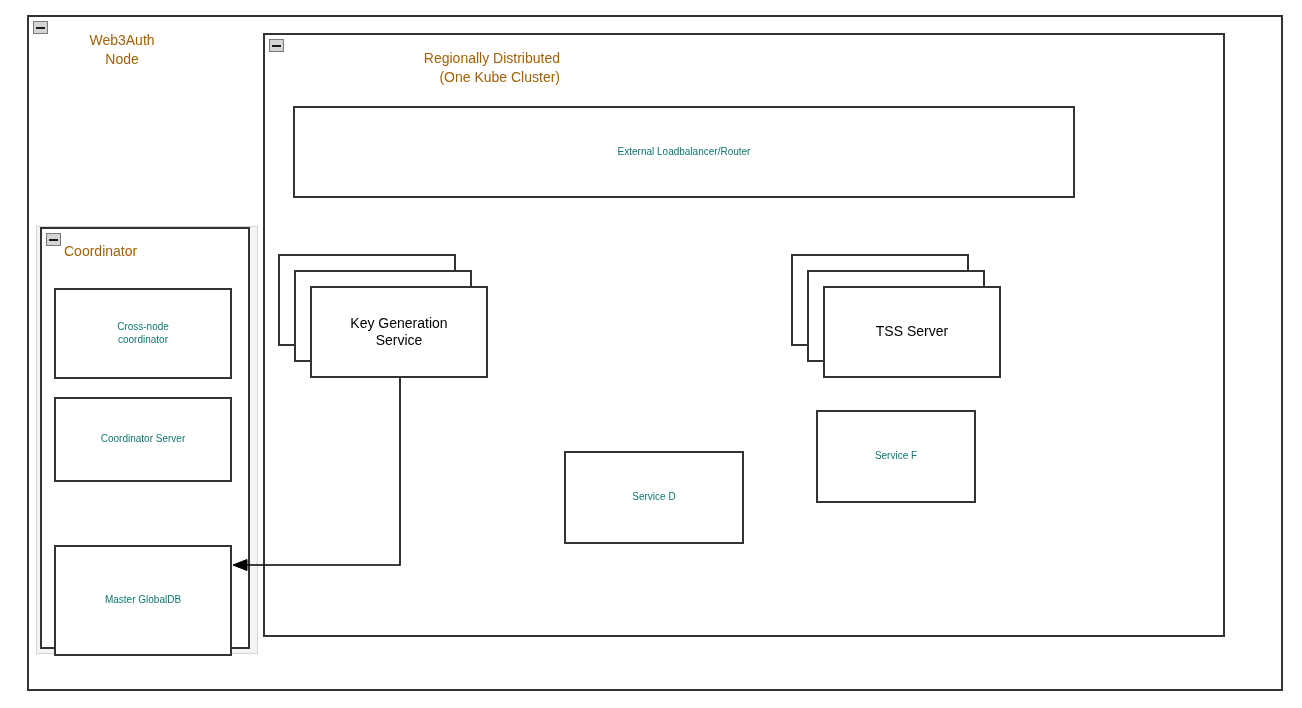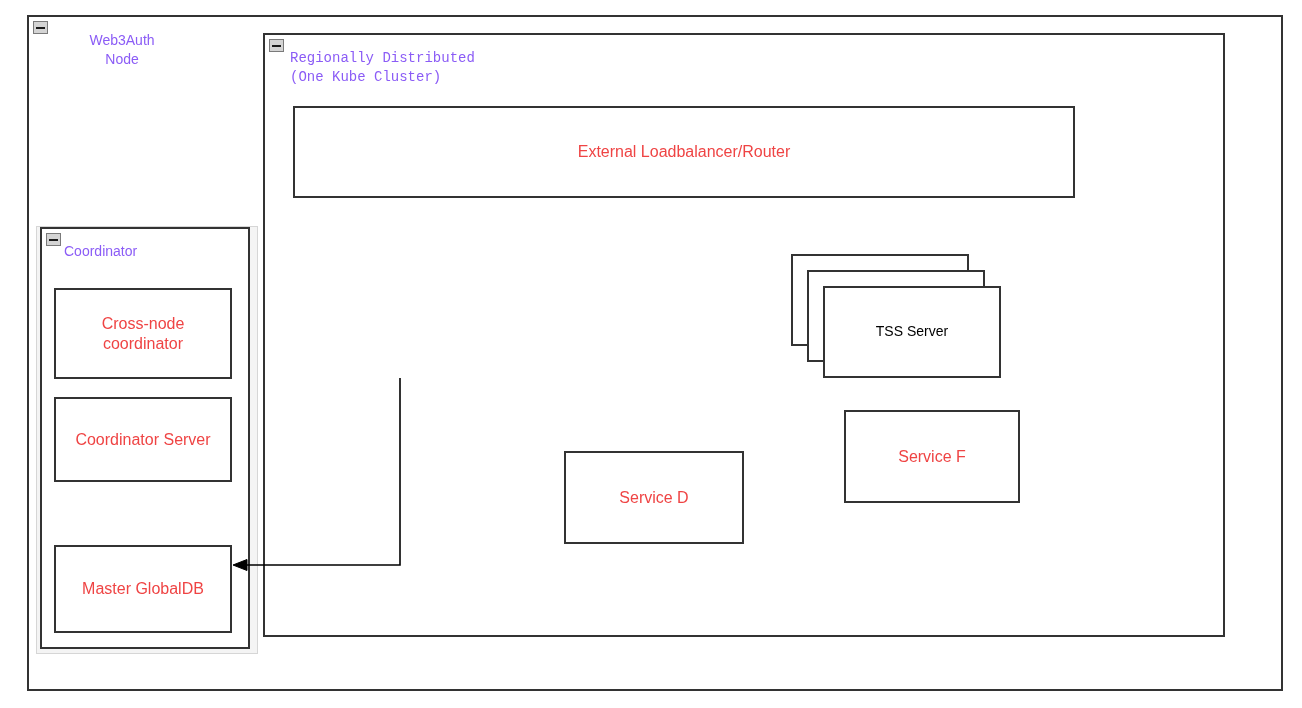--- a/index.html
+++ b/index.html
@@ -19,22 +19,22 @@
 
   
   .box {
     position: absolute;
     background: #ffffff;
     border: 2px solid #333333;
     display: flex;
     align-items: center;
     justify-content: center;
     text-align: center;
-    color: #ef4444;
-    font-size: 16px;
+    color: #0f766e;
+    font-size: 10px;
     line-height: 1.25;
   }
   .container-box {
     position: absolute;
     background: #ffffff;
     border: 2px solid #333333;
   }
   .group-frame {
     position: absolute;
     background: #f4f4f4;
@@ -58,21 +58,21 @@
     width: 9px;
     height: 2px;
     background: #1a1a1a;
   }
 
   
   .group-title {
     position: absolute;
     font-size: 14px;
     line-height: 1.35;
-    color: #8b5cf6;
+    color: #a16207;
     text-align: center;
     white-space: pre-line;
   }
 
   
   .stack {
     position: absolute;
     width: 210px;
     height: 130px;
   }
@@ -109,61 +109,67 @@
 
   <span class="collapse-icon" style="left:33px; top:21px;"></span>
 
   <div class="group-title" style="left:52px; top:31px; width:140px;">Web3Auth
 Node</div>
 
   <div class="container-box" style="left:263px; top:33px; width:962px; height:604px;"></div>
 
   <span class="collapse-icon" style="left:269px; top:39px;"></span>
 
-  <div class="group-title" style="left:290px; top:49px; width:270px; text-align:left;font-family:Liberation Mono, monospace;">Regionally Distributed
+  <div class="group-title" style="left:290px; top:49px; width:270px; text-align:right;">Regionally Distributed
 (One Kube Cluster)</div>
 
   <div class="box" style="left:293px; top:106px; width:782px; height:92px;">
     <span>External Loadbalancer/Router</span>
   </div>
 
+  <div class="stack" style="left:278px; top:254px;">
+    <div class="layer l1"></div>
+    <div class="layer l2"></div>
+    <div class="layer l3">Key Generation
+Service</div>
+  </div>
 
 
   <div class="stack" style="left:791px; top:254px;">
     <div class="layer l1"></div>
     <div class="layer l2"></div>
     <div class="layer l3">TSS Server</div>
   </div>
 
   <div class="box" style="left:564px; top:410px; width:180px; height:93px;margin-top:41px;">
     <span>Service D</span>
   </div>
 
-  <div class="box" style="left:844px; top:410px; width:176px; height:93px;">
+  <div class="box" style="left:816px; top:410px; width:160px; height:93px;">
     <span>Service F</span>
   </div>
 
   <div class="group-frame" style="left:36px; top:226px; width:222px; height:428px;"></div>
 
   <div class="container-box" style="left:40px; top:227px; width:210px; height:422px;"></div>
 
   <span class="collapse-icon" style="left:46px; top:233px;"></span>
 
   <div class="group-title" style="left:64px; top:242px; width:120px; text-align:left;">Coordinator</div>
 
   <div class="box" style="left:54px; top:288px; width:178px; height:91px; white-space:pre-line;">
     <span>Cross-node
 coordinator</span>
   </div>
 
   <div class="box" style="left:54px; top:397px; width:178px; height:85px;">
     <span>Coordinator Server</span>
   </div>
 
-  <div class="box" style="left:54px; top:545px; width:178px; height:88px;">
+  <div class="box" style="left:54px; top:545px; width:178px; height:111px;">
     <span>Master GlobalDB</span>
   </div>
 
   <svg class="connector" width="1302" height="708">
     <path d="M 400 378 L 400 565 L 240 565" fill="none" stroke="#000000" stroke-width="1.6"></path>
     <polygon points="233,565 247,559.5 247,570.5" fill="#000000" stroke="#000000" stroke-width="1"></polygon>
   </svg>
 
 </div>
 

